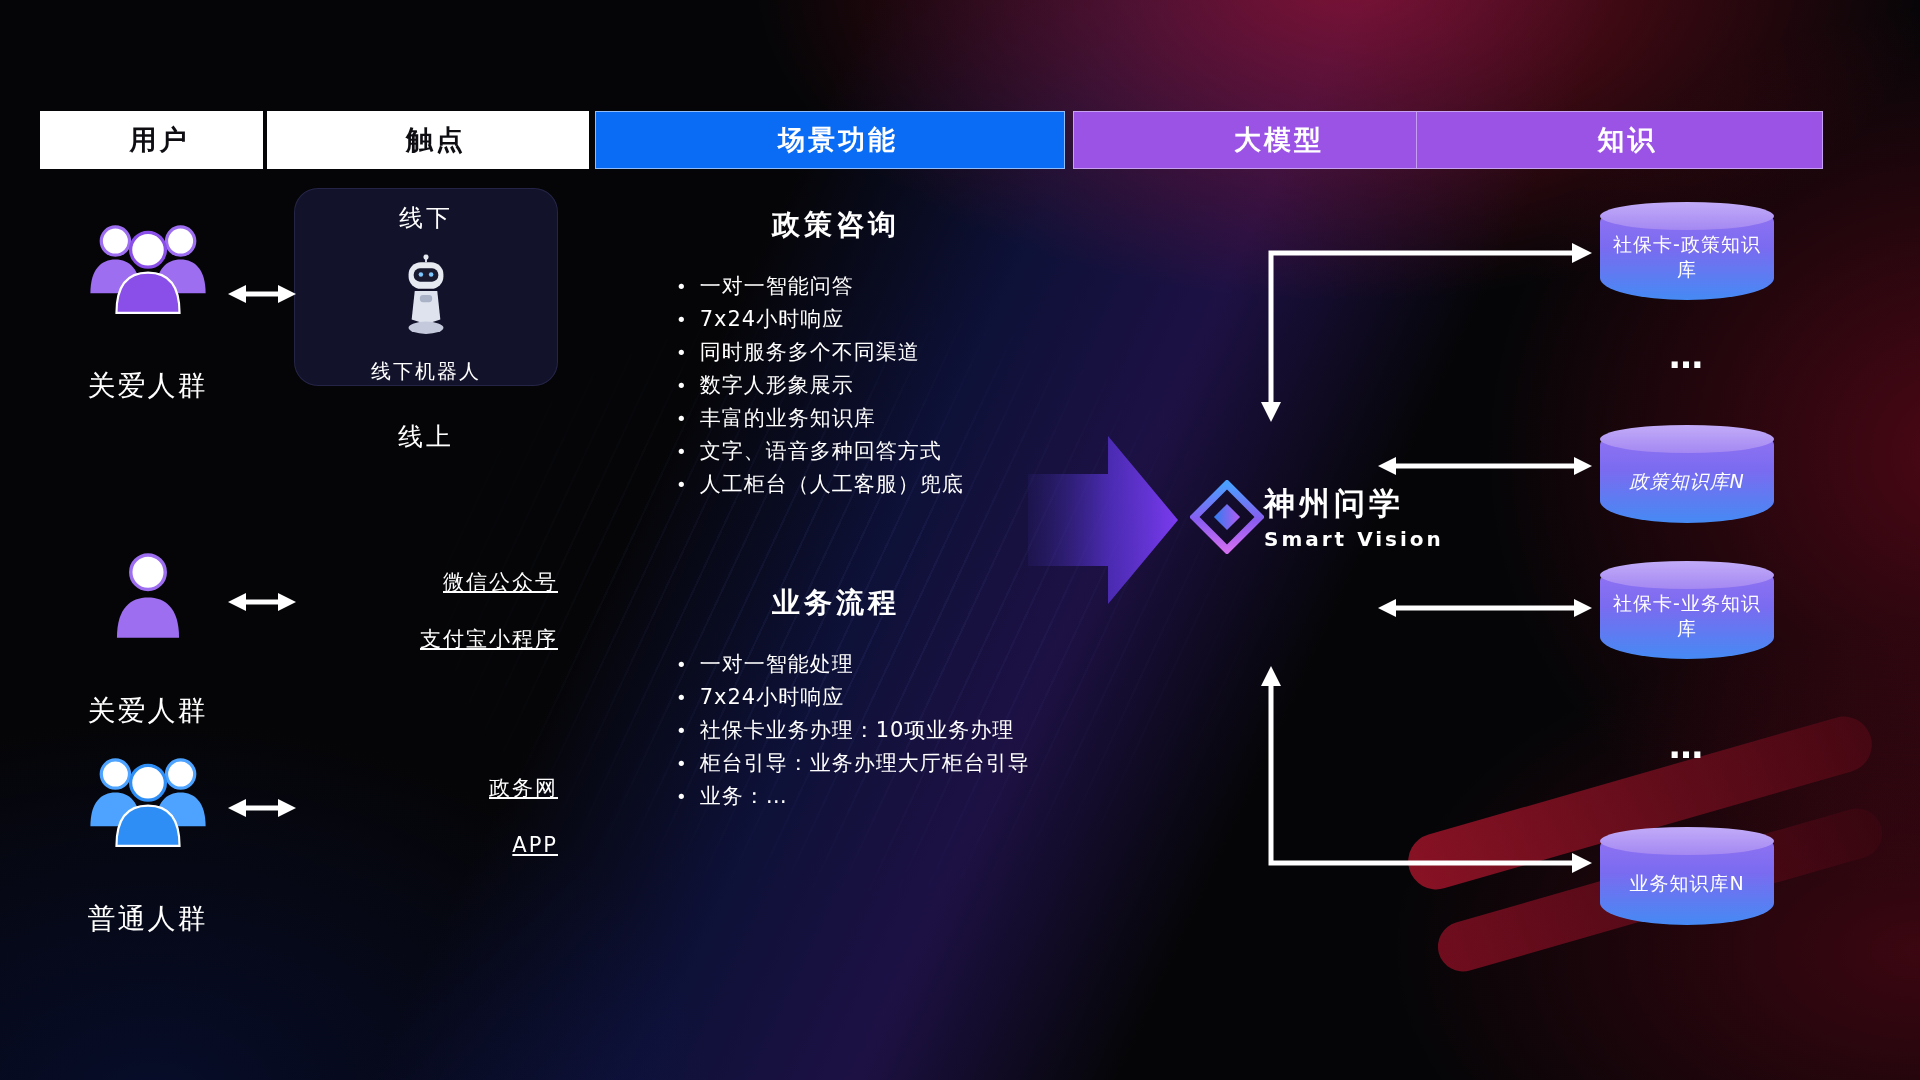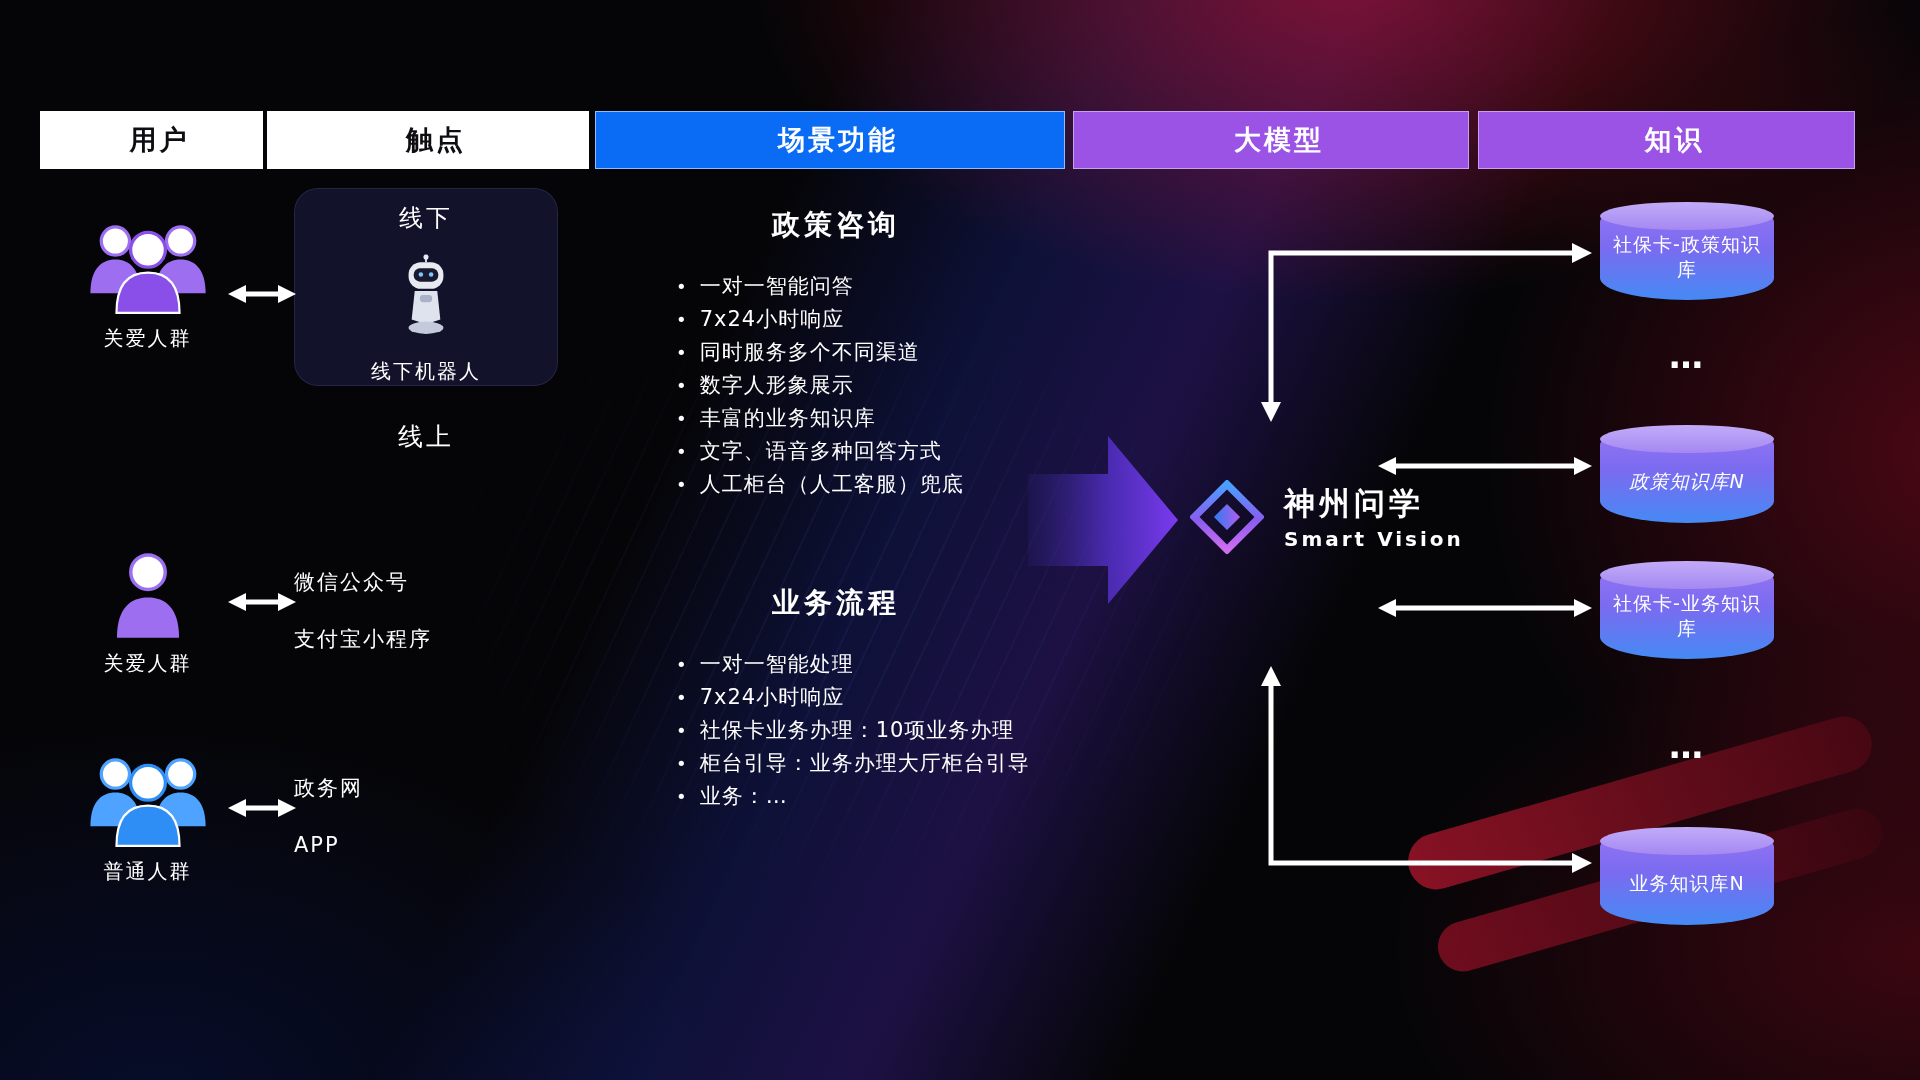--- a/index.html
+++ b/index.html
@@ -32,54 +32,54 @@
   
   .pill{ position:absolute; top:111px; height:58px; display:flex; align-items:center;
     justify-content:center; font-size:27px; font-weight:700; letter-spacing:3px;padding-left:16px; }
   .pill.white{ background:#ffffff; color:#0d0d12; }
   .pill.blue{ background:#0a6cf5; color:#fff; border:1px solid rgba(255,255,255,.55); }
   .pill.purple{ background:#9b53e6; color:#fff; border:1px solid rgba(255,255,255,.45); }
   #pill-users{ left:40px; width:223px; }
   #pill-touch{ left:267px; width:322px; }
   #pill-scene{ left:595px; width:470px; }
   #pill-model{ left:1073px; width:396px; }
-  #pill-know{ left:1478px; width:377px;text-align:center; }
+  #pill-know{ left:1416px; width:407px;text-align:center; }
 
   
   .user{ position:absolute; left:40px; width:215px; display:flex; flex-direction:column;
     align-items:center; gap:10px; }
-  .user .lbl{ font-size:20px; letter-spacing:2px; }
+  .user .lbl{ font-size:28px; letter-spacing:2px;margin-top:42px; }
   #user1{ top:215px; } #user2{ top:548px; } #user3{ top:748px; }
 
   
   .offline-card{ position:absolute; left:294px; top:188px; width:264px; height:198px;
     background:rgba(28,28,66,.62); border-radius:24px; display:flex; flex-direction:column;
     align-items:center; padding-top:14px; gap:20px; box-shadow:0 0 0 1px rgba(120,120,200,.18) inset; }
   .offline-card .t{ font-size:24px; letter-spacing:3px; }
   .offline-card .r{ font-size:20px; letter-spacing:2px; }
   .online-lbl{ position:absolute; left:294px; top:420px; width:264px; text-align:center;
     font-size:25px; letter-spacing:3px; }
-  .channel{ position:absolute; left:294px; width:264px; text-align:left; font-size:21px;
-    letter-spacing:2px; }
+  .channel{ position:absolute; left:294px; width:264px; text-align:right; font-size:21px;
+    letter-spacing:2px;text-decoration:underline; }
   #ch-0{ top:568px; } #ch-1{ top:625px; } #ch-2{ top:774px; } #ch-3{ top:833px; }
 
   
   .scenario{ position:absolute; left:676px; width:430px; }
   #scen-0{ top:206px; } #scen-1{ top:584px; }
   .scenario h3{ width:320px; text-align:center; font-size:28px; font-weight:700;
     letter-spacing:4px; margin-bottom:26px; }
   .scenario ul{ list-style:none; }
   .scenario li{ font-size:21px; line-height:32px; letter-spacing:1px; white-space:nowrap; }
   .scenario li::before{ content:"•"; margin-right:12px; font-size:18px; }
 
   
   #big-arrow{ position:absolute; left:1028px; top:424px; }
 
   
-  .model{ position:absolute; left:1190px; top:480px; display:flex; align-items:center; gap:20px; }
+  .model{ position:absolute; left:1190px; top:480px; display:flex; align-items:center; gap:0; }
   .model .name{ font-size:31px; font-weight:700; letter-spacing:4px; }
   .model .sub{ font-size:20px; font-weight:700; letter-spacing:3px; margin-top:2px; }
 
   
   .cyl{ position:absolute; left:1600px; width:174px; height:98px; }
   #cyl-0{ top:202px; } #cyl-1{ top:425px;font-style:italic; } #cyl-2{ top:561px;padding-left:28px; } #cyl-3{ top:827px; }
   .cyl .body{ position:absolute; left:0; top:14px; width:174px; height:84px;
     border-radius:6px 6px 87px 87px / 6px 6px 22px 22px;
     background:linear-gradient(180deg,#8f72f2 0%, #7a6bf0 38%, #458af4 100%); }
   .cyl .cap{ position:absolute; left:0; top:0; width:174px; height:28px; border-radius:50%;

